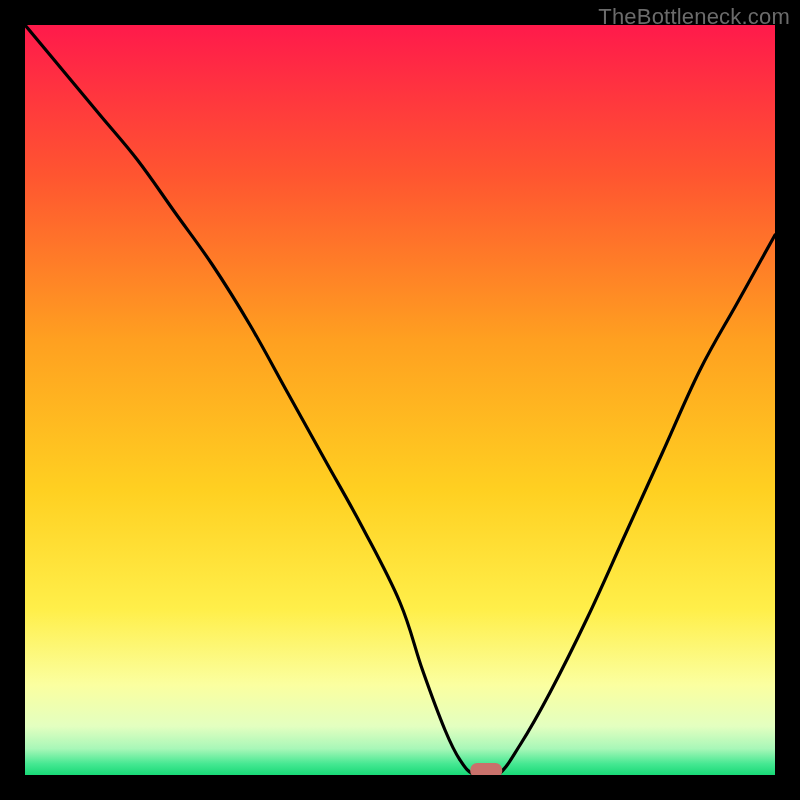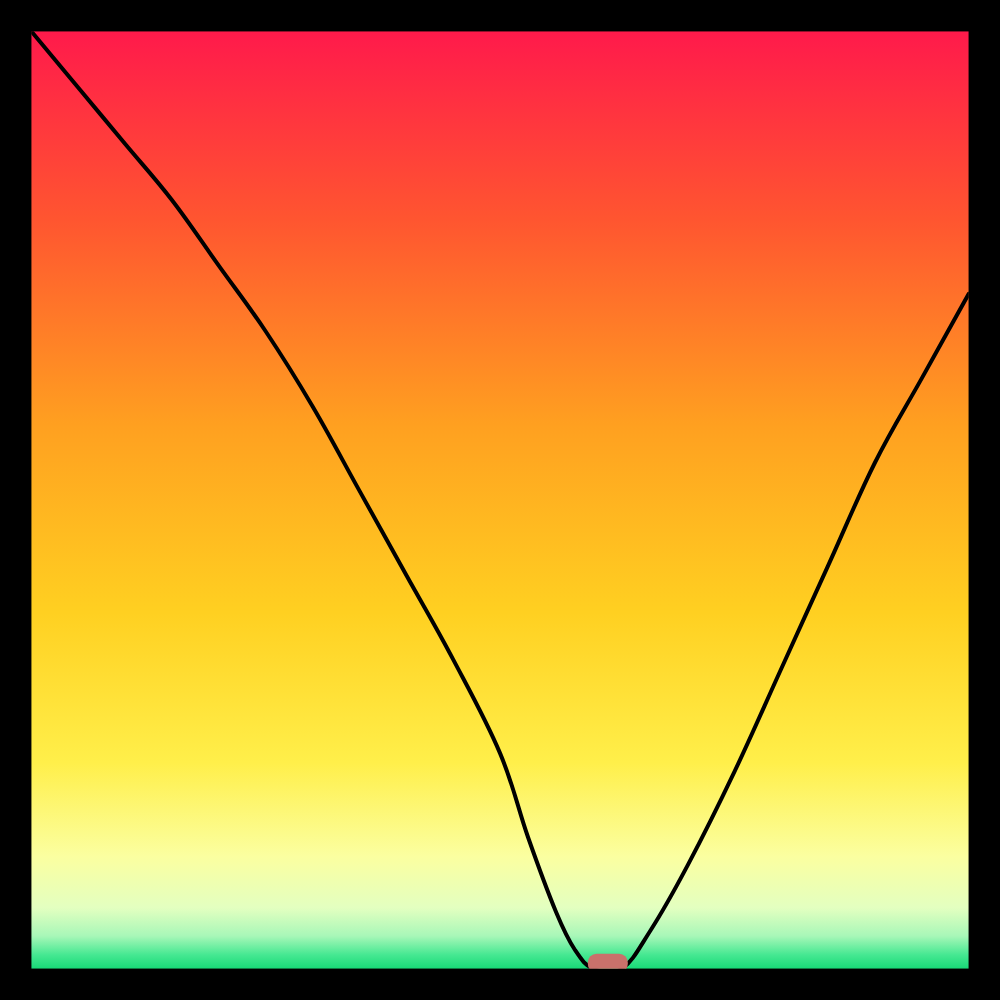--- a/index.html
+++ b/index.html
@@ -34,20 +34,21 @@
     width: 750px;
     height: 750px;
   }
   svg { display: block; }
 </style>
 </head>
 <body>
 
 <div class="frame">
 
+  <div class="watermark">TheBottleneck.com</div>
 
   <div class="plot-area">
     <svg id="chart-svg" width="750" height="750" viewBox="0 0 750 750" preserveAspectRatio="none">
       <defs>
         <linearGradient id="bg-grad" x1="0" y1="0" x2="0" y2="1">
             <stop offset="0%" stop-color="#ff1a4b"></stop>
             <stop offset="20%" stop-color="#ff5530"></stop>
             <stop offset="42%" stop-color="#ffa020"></stop>
             <stop offset="62%" stop-color="#ffd021"></stop>
             <stop offset="78%" stop-color="#ffef4a"></stop>

